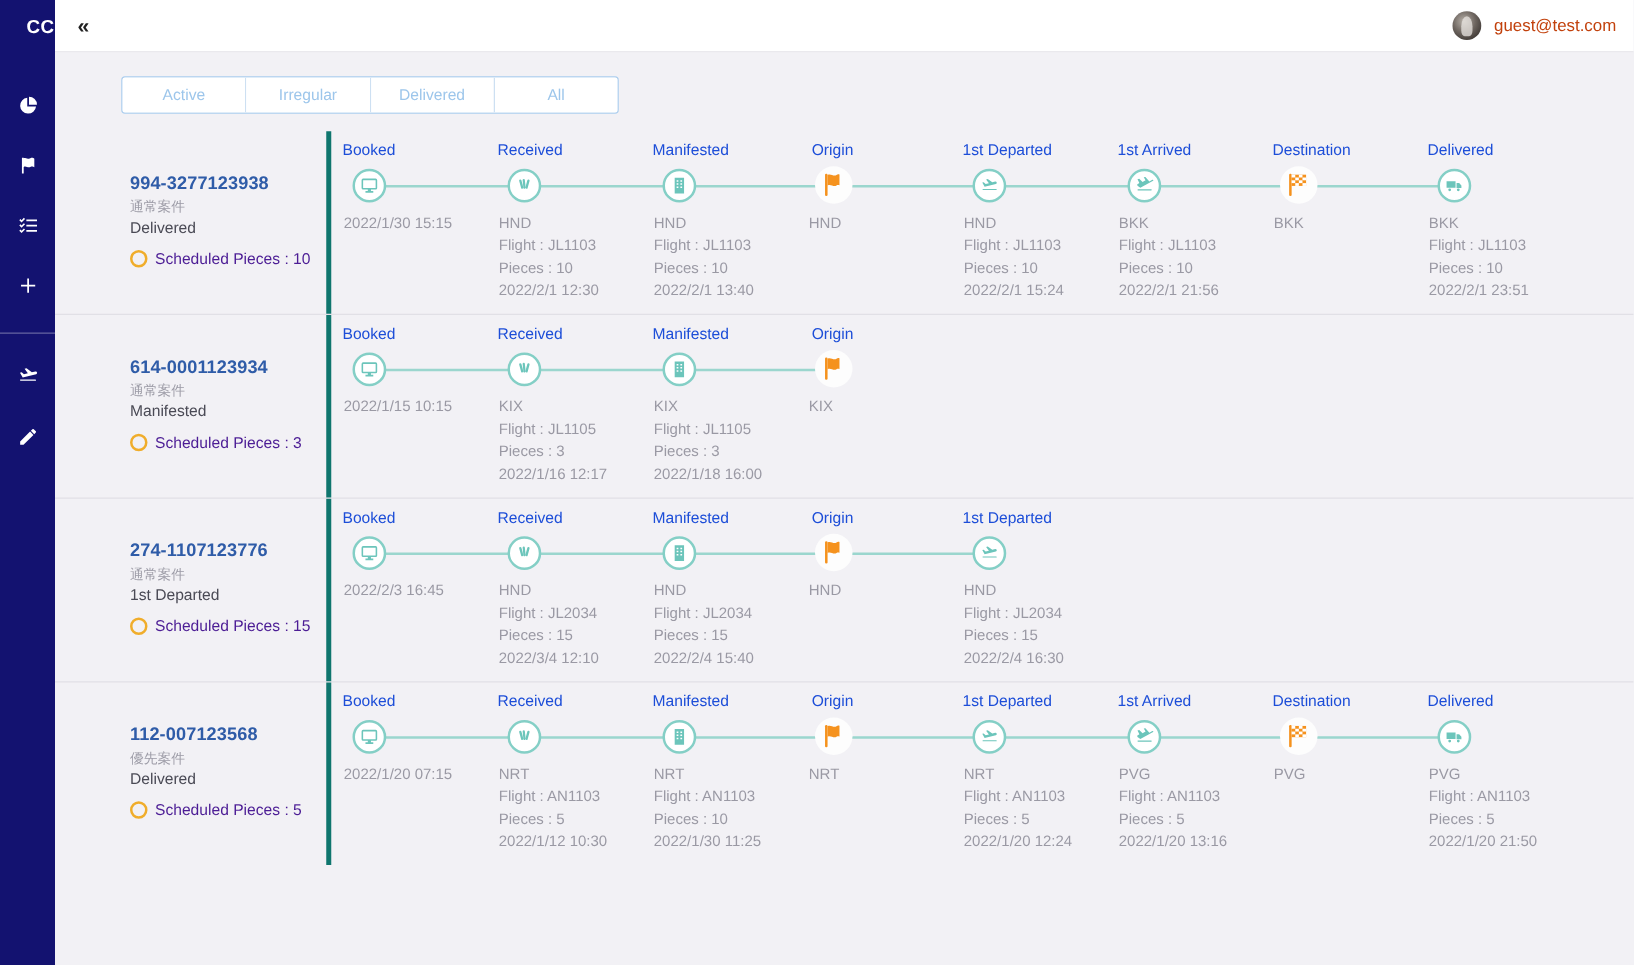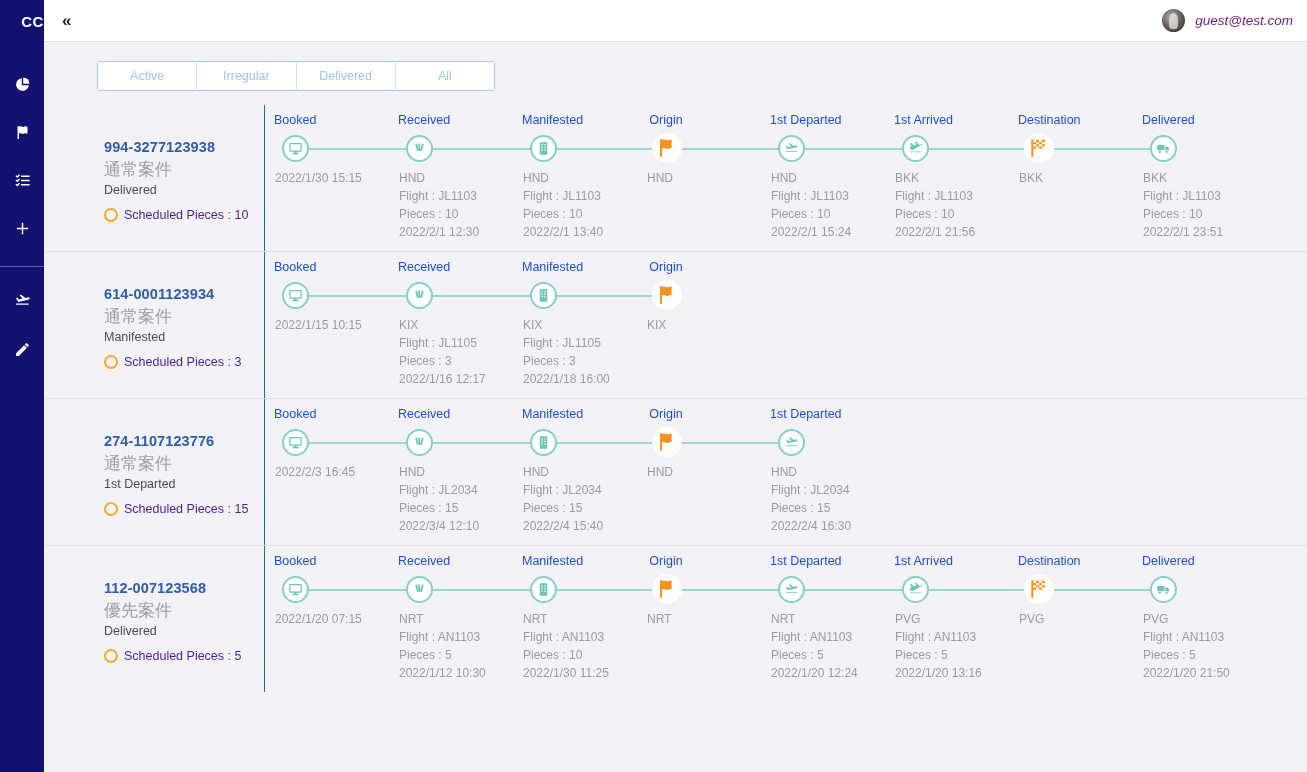--- a/index.html
+++ b/index.html
@@ -50,21 +50,21 @@
   .user-area { display: flex; align-items: center; gap: 10px; }
   .avatar {
     width: 23px; height: 23px; border-radius: 50%;
     background: radial-gradient(circle at 40% 35%, #b9b2aa 0%, #6d655f 45%, #241f1c 100%);
     overflow: hidden; position: relative;
   }
   .avatar::after{
     content:""; position:absolute; left:7px; top:4px; width:9px; height:16px;
     background:#e9e6e2; border-radius:50% 50% 30% 30%; opacity:.75;
   }
-  .user-email { font-size: 13.5px; color: #701a75; font-style: italic; }
+  .user-email { font-size: 13.5px; color: #c2410c; }
 
   .content { flex: 1 1 auto; overflow: hidden; background: #f2f1f5; padding: 0; }
 
   
   .filter-tabs {
     display: flex; margin: 19px 0 0 53px; width: 398px;
     border: 1px solid #aacdee; border-radius: 3px; overflow: hidden;
     background: #ffffff;
   }
   .filter-tab {
@@ -79,28 +79,28 @@
   .srow {
     position: relative; display: flex;
     border-bottom: 1px solid #e1e0e6;
     min-height: 146px;
   }
   .srow:last-child { border-bottom: none; }
 
   .card-info {
     flex: 0 0 177px; width: 177px; position: relative;
     padding: 33px 0 0 16px;
-    border-right: 1px solid #0f766e;
+    border-right: 4px solid #0f766e;
     margin-left: 44px;
   }
   .awb {
     font-size: 14.5px; font-weight: bold; color: #2f5ca8;
     letter-spacing: .1px; line-height: 1.25; cursor: pointer;
   }
-  .case-type { font-size: 17px; color: #9c9ba6; margin-top: 2px; }
+  .case-type { font-size: 11px; color: #9c9ba6; margin-top: 2px; }
   .status-text { font-size: 12.5px; color: #4a4a55; margin-top: 2px; }
   .pieces-line { display: flex; align-items: center; gap: 6px; margin-top: 11px; }
   .pieces-dot {
     width: 14px; height: 14px; border-radius: 50%;
     border: 2px solid #f0ad2b; background: transparent; flex: 0 0 14px;
   }
   .pieces-text { font-size: 12.5px; color: #4c1d95; }
 
   
   .timeline {

